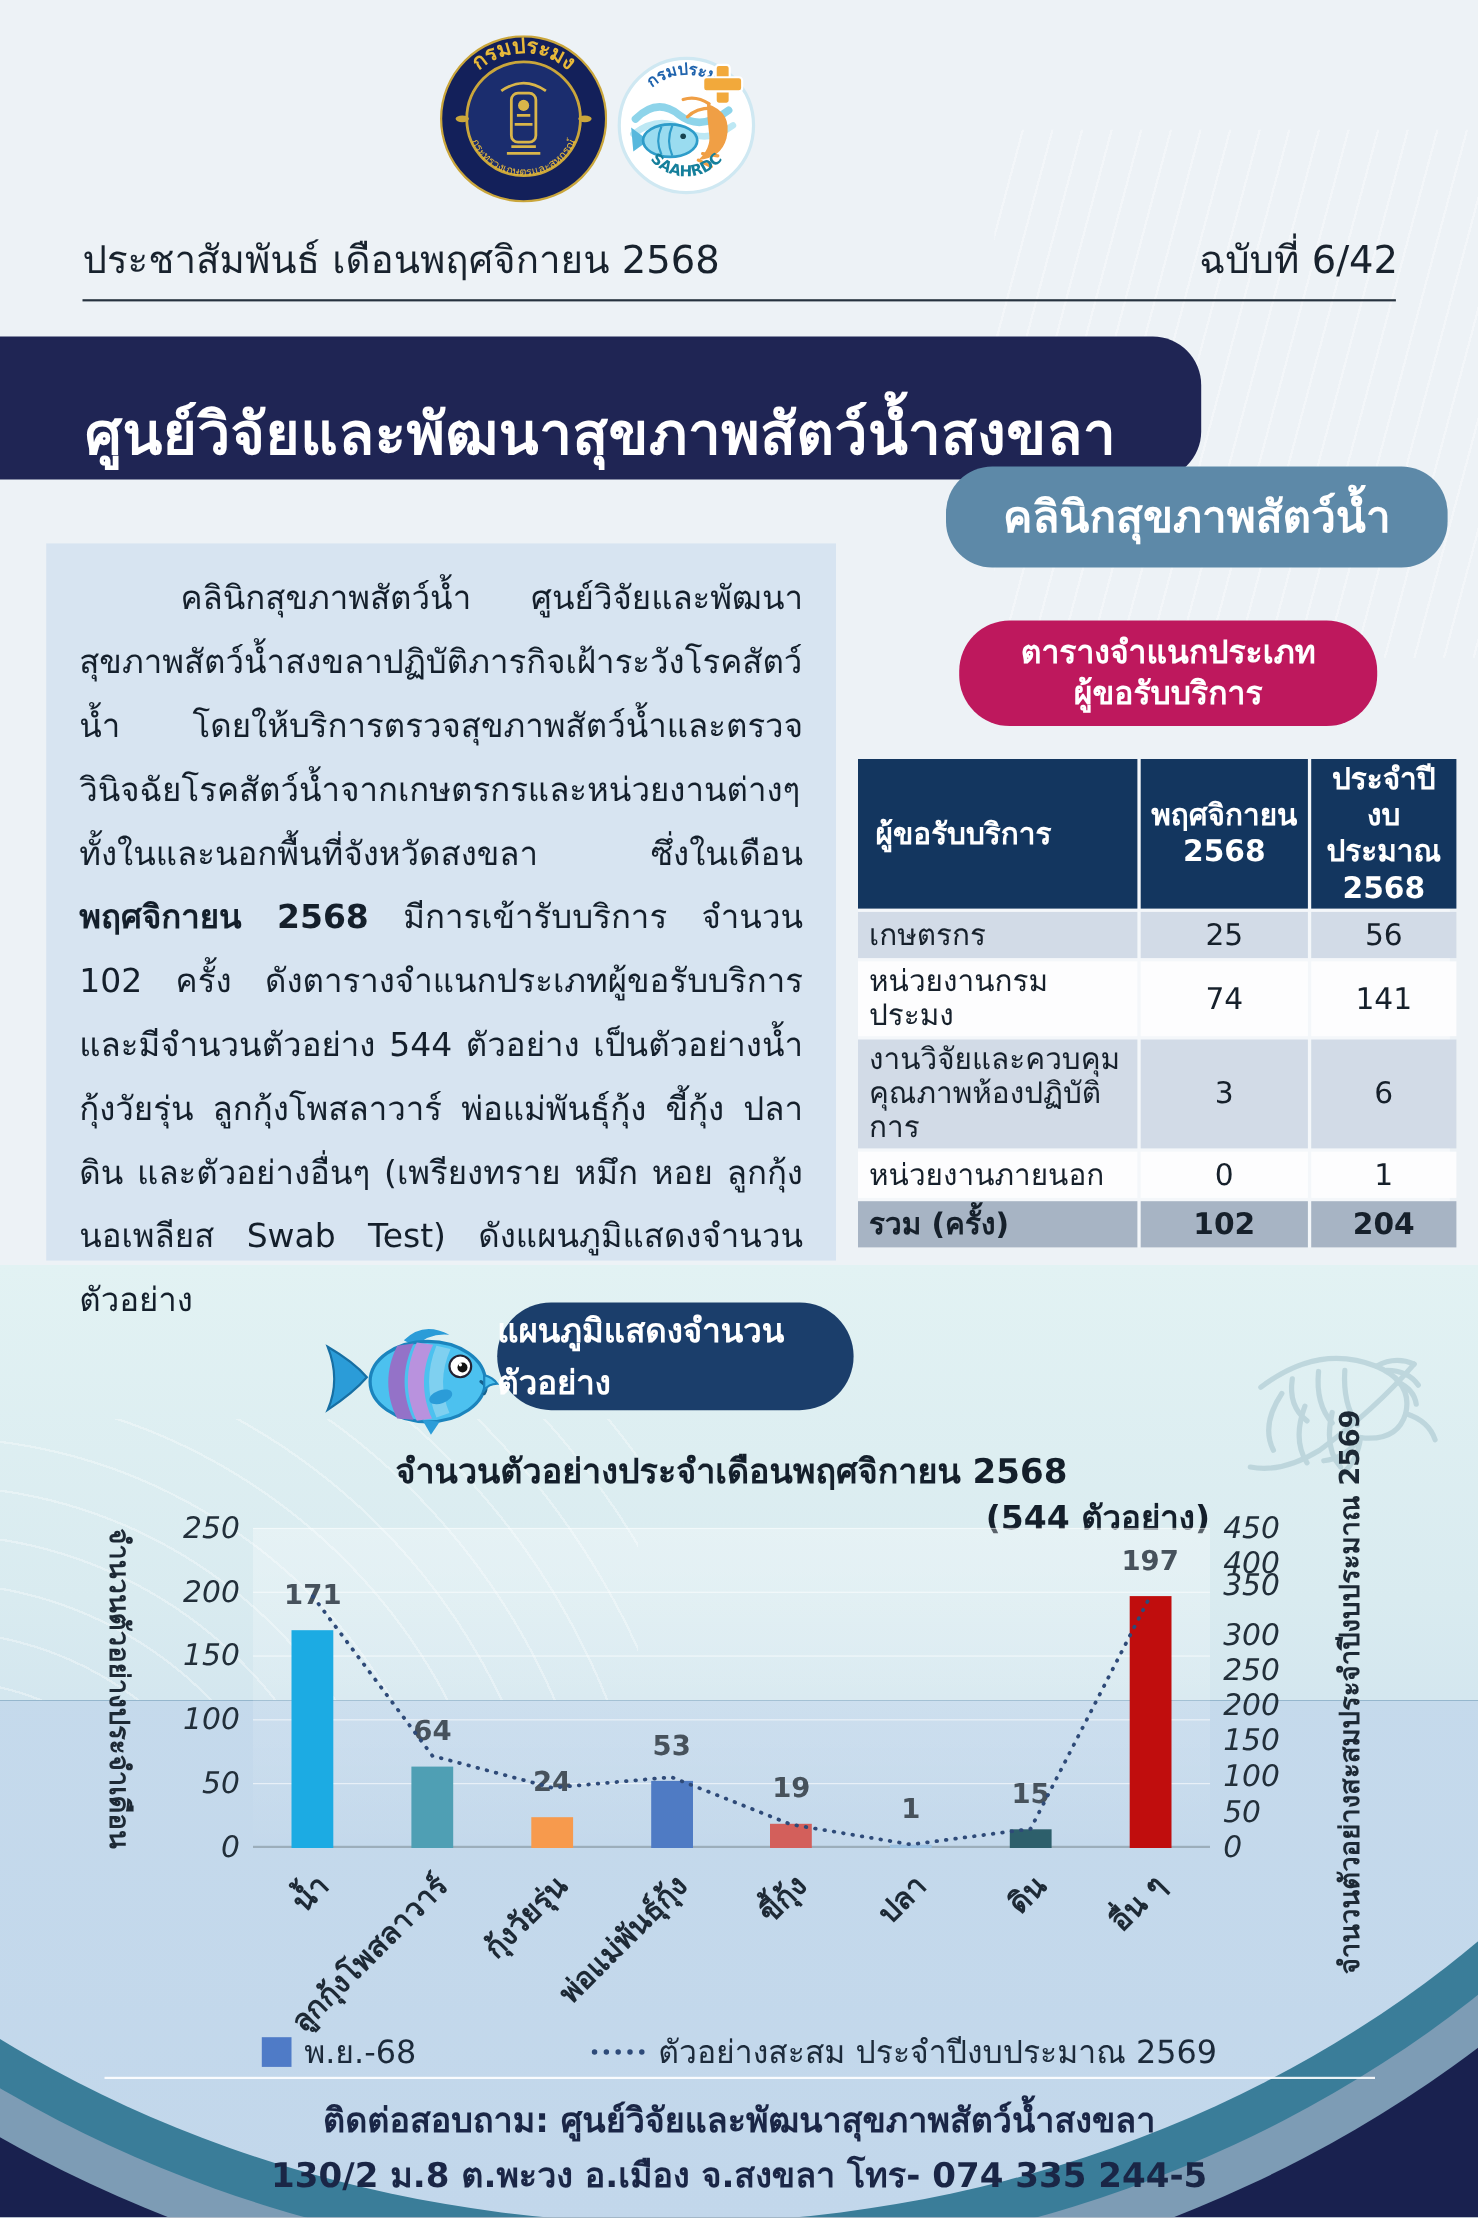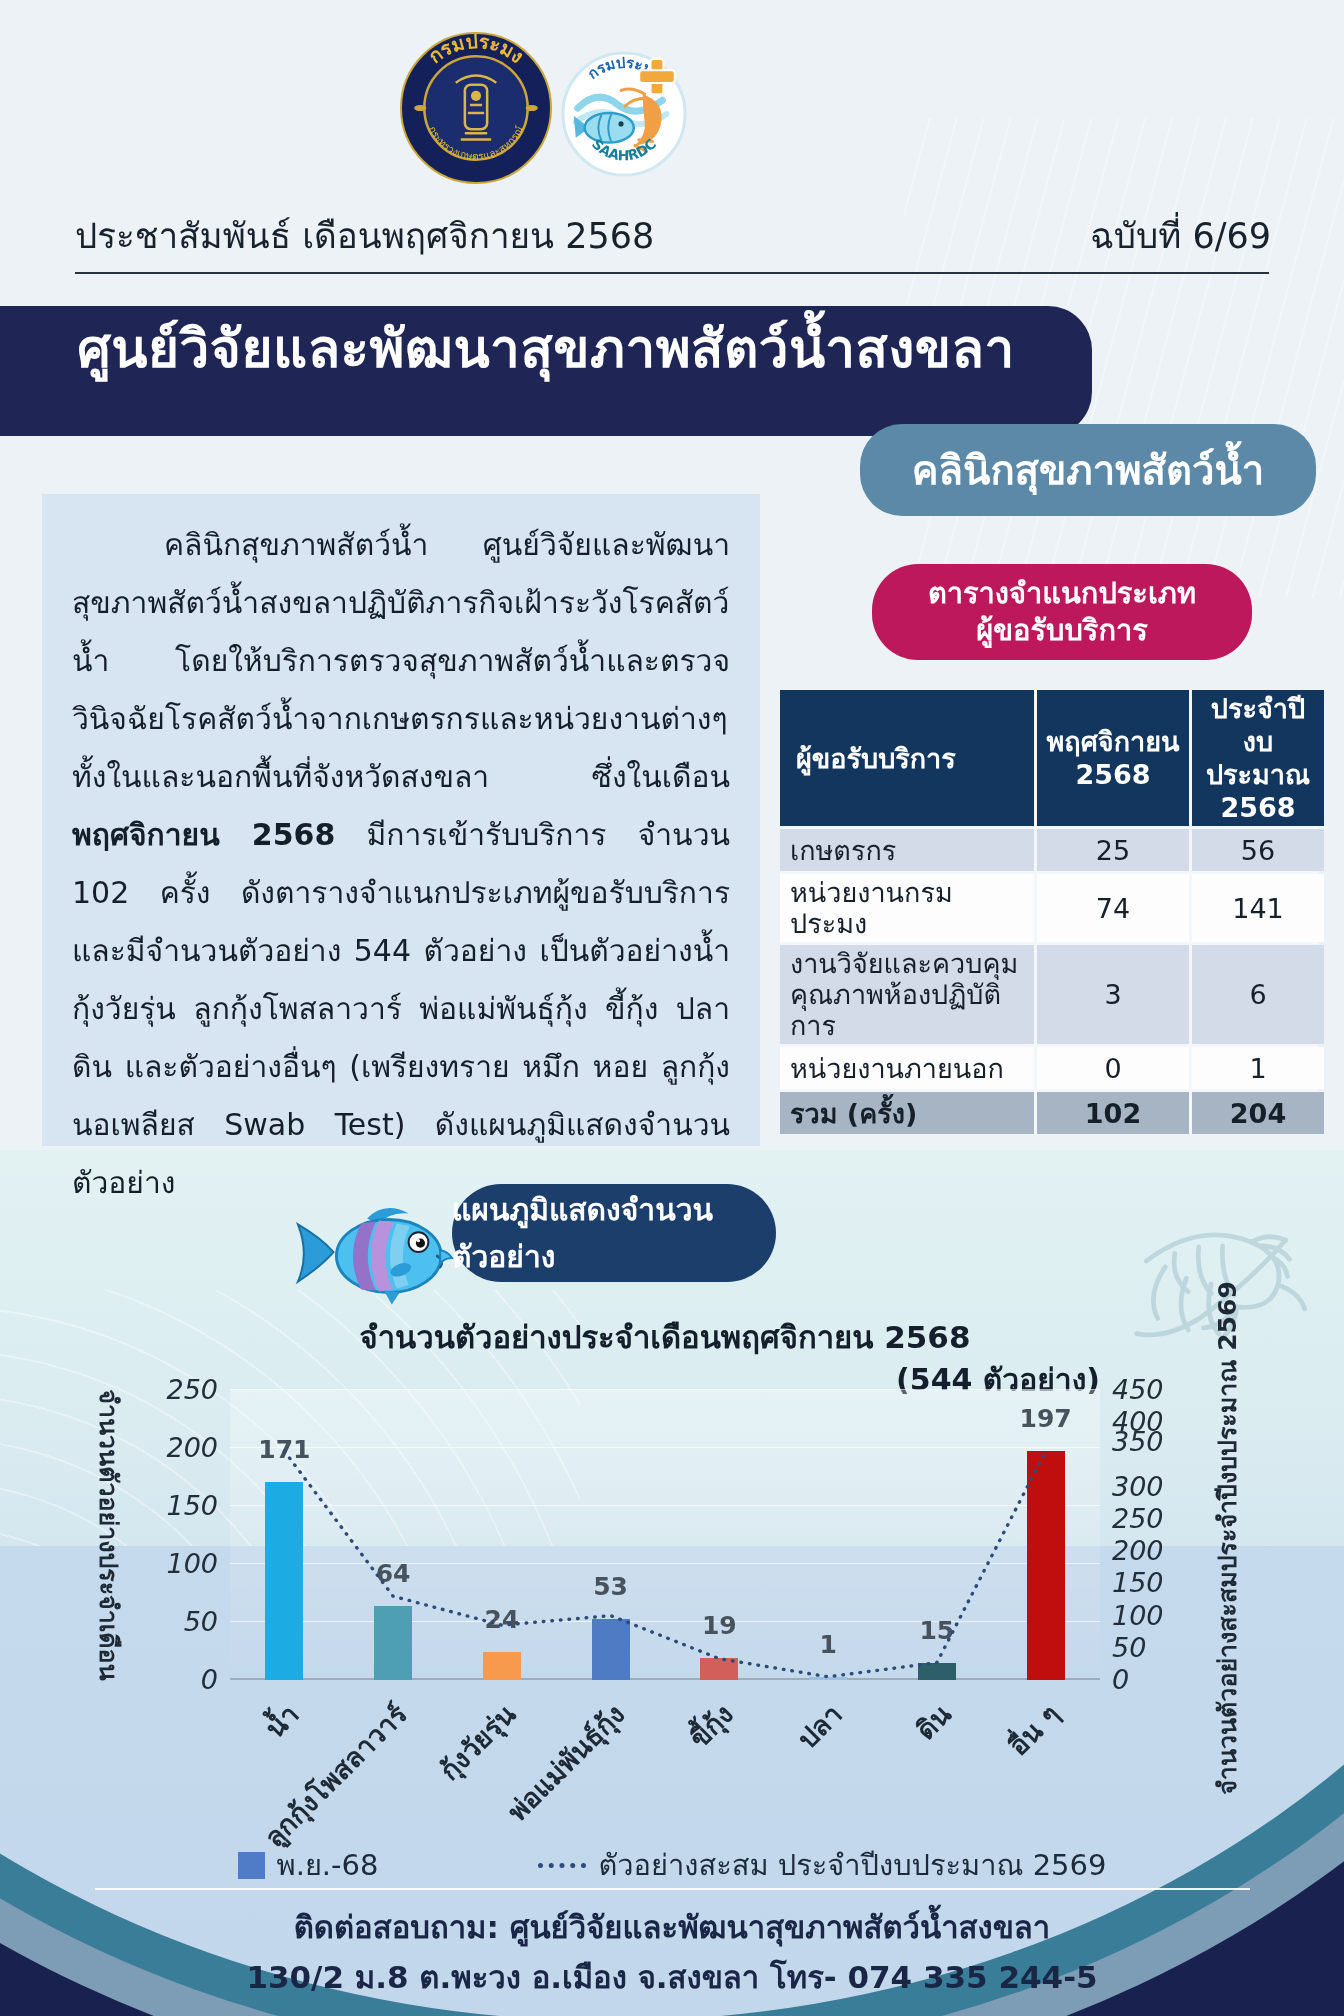--- a/index.html
+++ b/index.html
@@ -18,21 +18,21 @@
   .shrimp-wm{position:absolute;left:1108px;top:1200px;opacity:.5;}
 
   
   .logo-seal{position:absolute;left:400px;top:32px;}
   .logo-saahrdc{position:absolute;left:560px;top:42px;}
   .pub-row{position:absolute;left:75px;top:208px;width:1196px;display:flex;justify-content:space-between;
     font-size:35px;color:#18222d;font-weight:500;}
   .divider-top{position:absolute;left:75px;top:272px;width:1194px;height:2px;background:#27333f;}
 
   .title-banner{position:absolute;left:0;top:306px;width:1092px;height:130px;background:#1f2554;
-    border-radius:0 44px 44px 0;display:flex;align-items:flex-start;justify-content:center;}
+    border-radius:0 44px 44px 0;display:flex;align-items:flex-end;justify-content:center;}
   .title-banner span{color:#fff;font-size:53px;font-weight:800;letter-spacing:.5px;}
   .clinic-pill{position:absolute;left:860px;top:424px;width:456px;height:92px;background:#5d89a8;
     border-radius:42px;display:flex;align-items:center;justify-content:center;}
   .clinic-pill span{color:#fff;font-size:40px;font-weight:600;}
 
   
   .article-box{position:absolute;left:42px;top:494px;width:718px;height:652px;background:#d7e4f1;
     box-sizing:border-box;padding:22px 30px 0 30px;}
   .article-box p{margin:0;font-size:30px;line-height:58px;color:#141f2b;text-align:justify;text-indent:92px;}
   .article-box b{font-weight:800;}
@@ -161,21 +161,21 @@
         <path d="M84 52 q24 8 18 32 q-5 18 -26 20 q12 -11 10 -24 q-2 -15 -2 -28 z" fill="#f09f45"></path>
         <path d="M86 52 q-12 -8 -24 -4 M88 56 q-14 0 -22 8" stroke="#f09f45" stroke-width="3" fill="none" stroke-linecap="round"></path>
         <path d="M76 104 l12 6 M80 98 l14 2" stroke="#f09f45" stroke-width="3" stroke-linecap="round"></path>
       </g>
       <text font-size="14" font-weight="bold" fill="#157f9b"><textPath href="#sBot" startOffset="50%" text-anchor="middle">SAAHRDC</textPath></text>
     </svg>
   </div>
 
   <div class="pub-row">
     <span>ประชาสัมพันธ์ เดือนพฤศจิกายน 2568</span>
-    <span>ฉบับที่ 6/69</span>
+    <span>ฉบับที่ 6/42</span>
   </div>
   <div class="divider-top"></div>
 
   <div class="title-banner">
     <span>ศูนย์วิจัยและพัฒนาสุขภาพสัตว์น้ำสงขลา</span>
   </div>
   <div class="clinic-pill">
     <span>คลินิกสุขภาพสัตว์น้ำ</span>
   </div>
 

